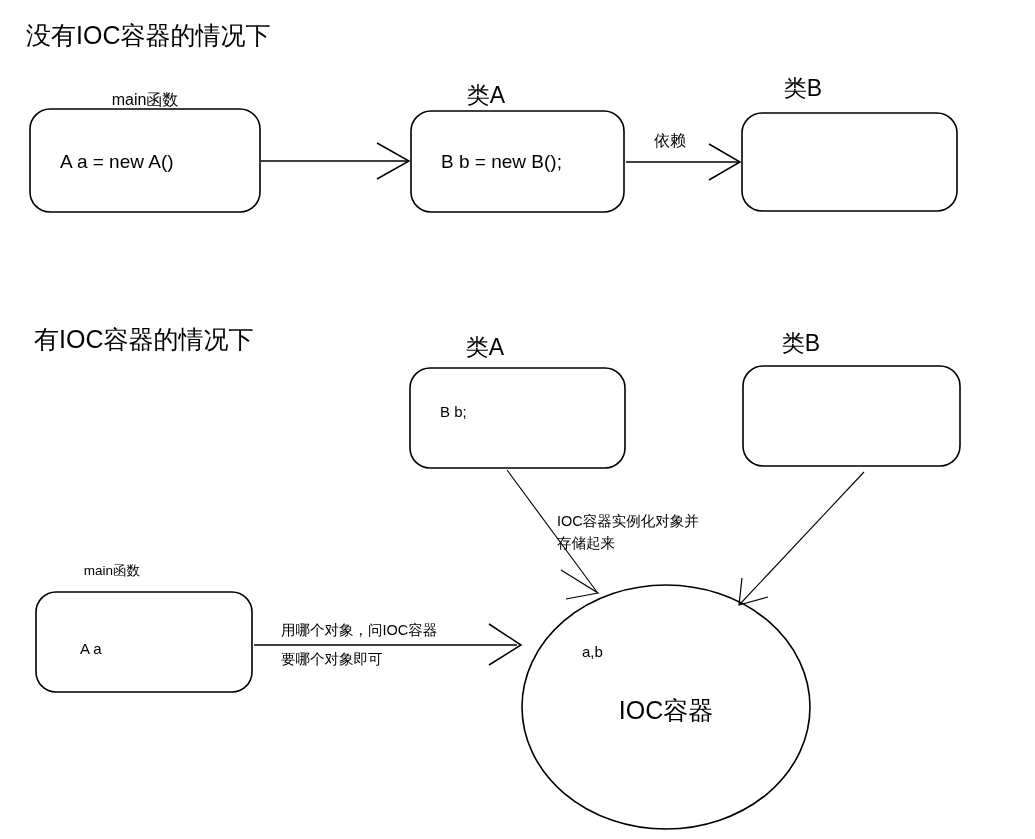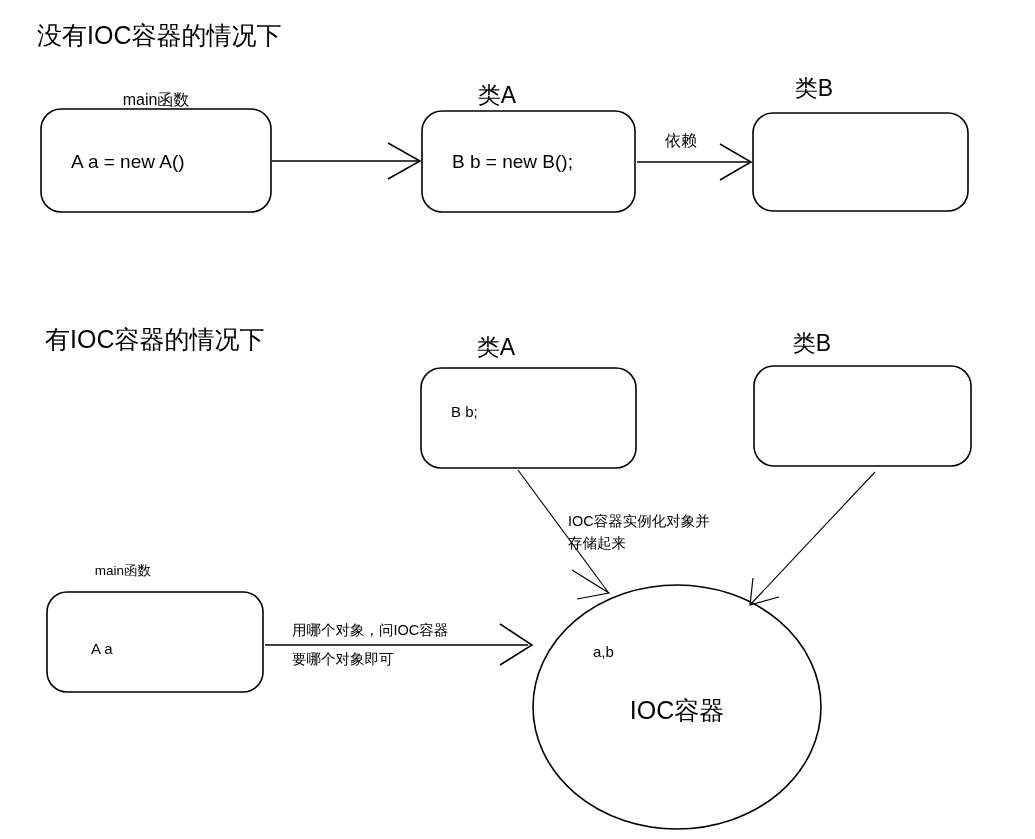--- a/index.html
+++ b/index.html
@@ -10,21 +10,20 @@
   body {
     width: 1035px;
     height: 839px;
     overflow: hidden;
     font-family: "Liberation Sans", "DejaVu Sans", sans-serif;
   }
   #diagram-root {
     position: relative;
     width: 995px;
     height: 839px;
-    margin-left: 11px;
   }
   svg.canvas {
     position: absolute;
     top: 0;
     left: 0;
     width: 1035px;
     height: 839px;
   }
   .shape-stroke {
     fill: none;

